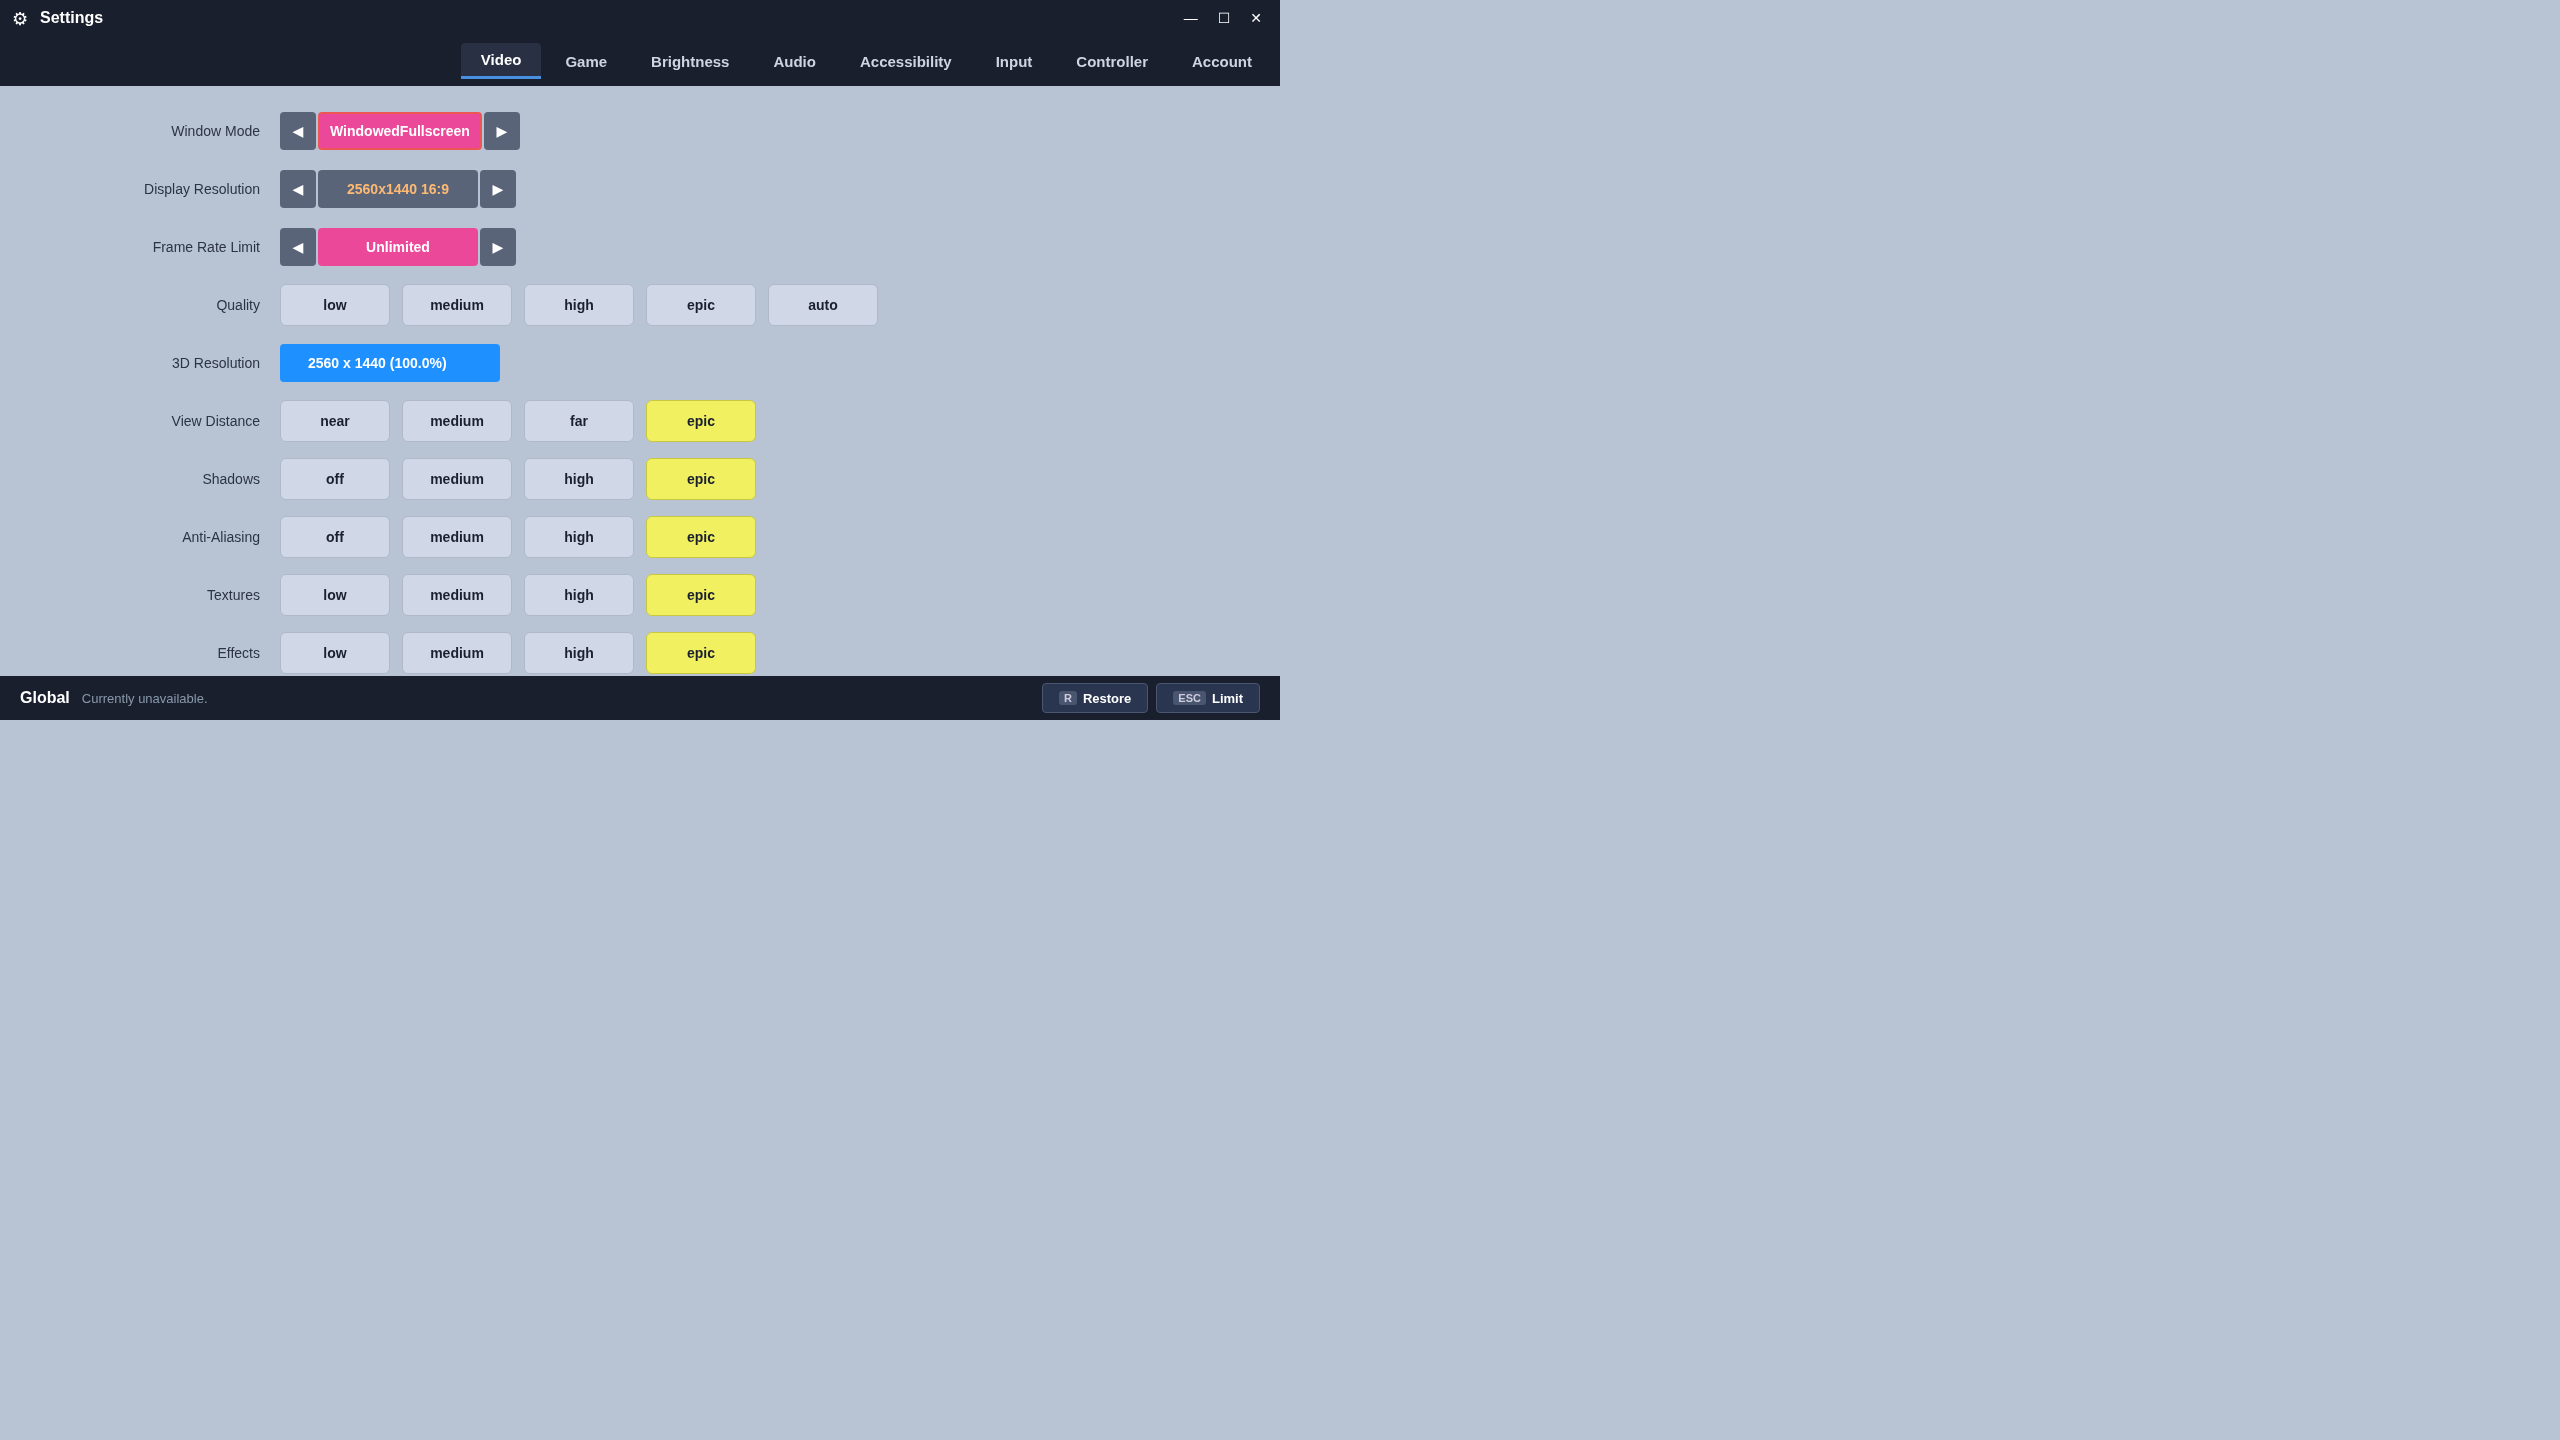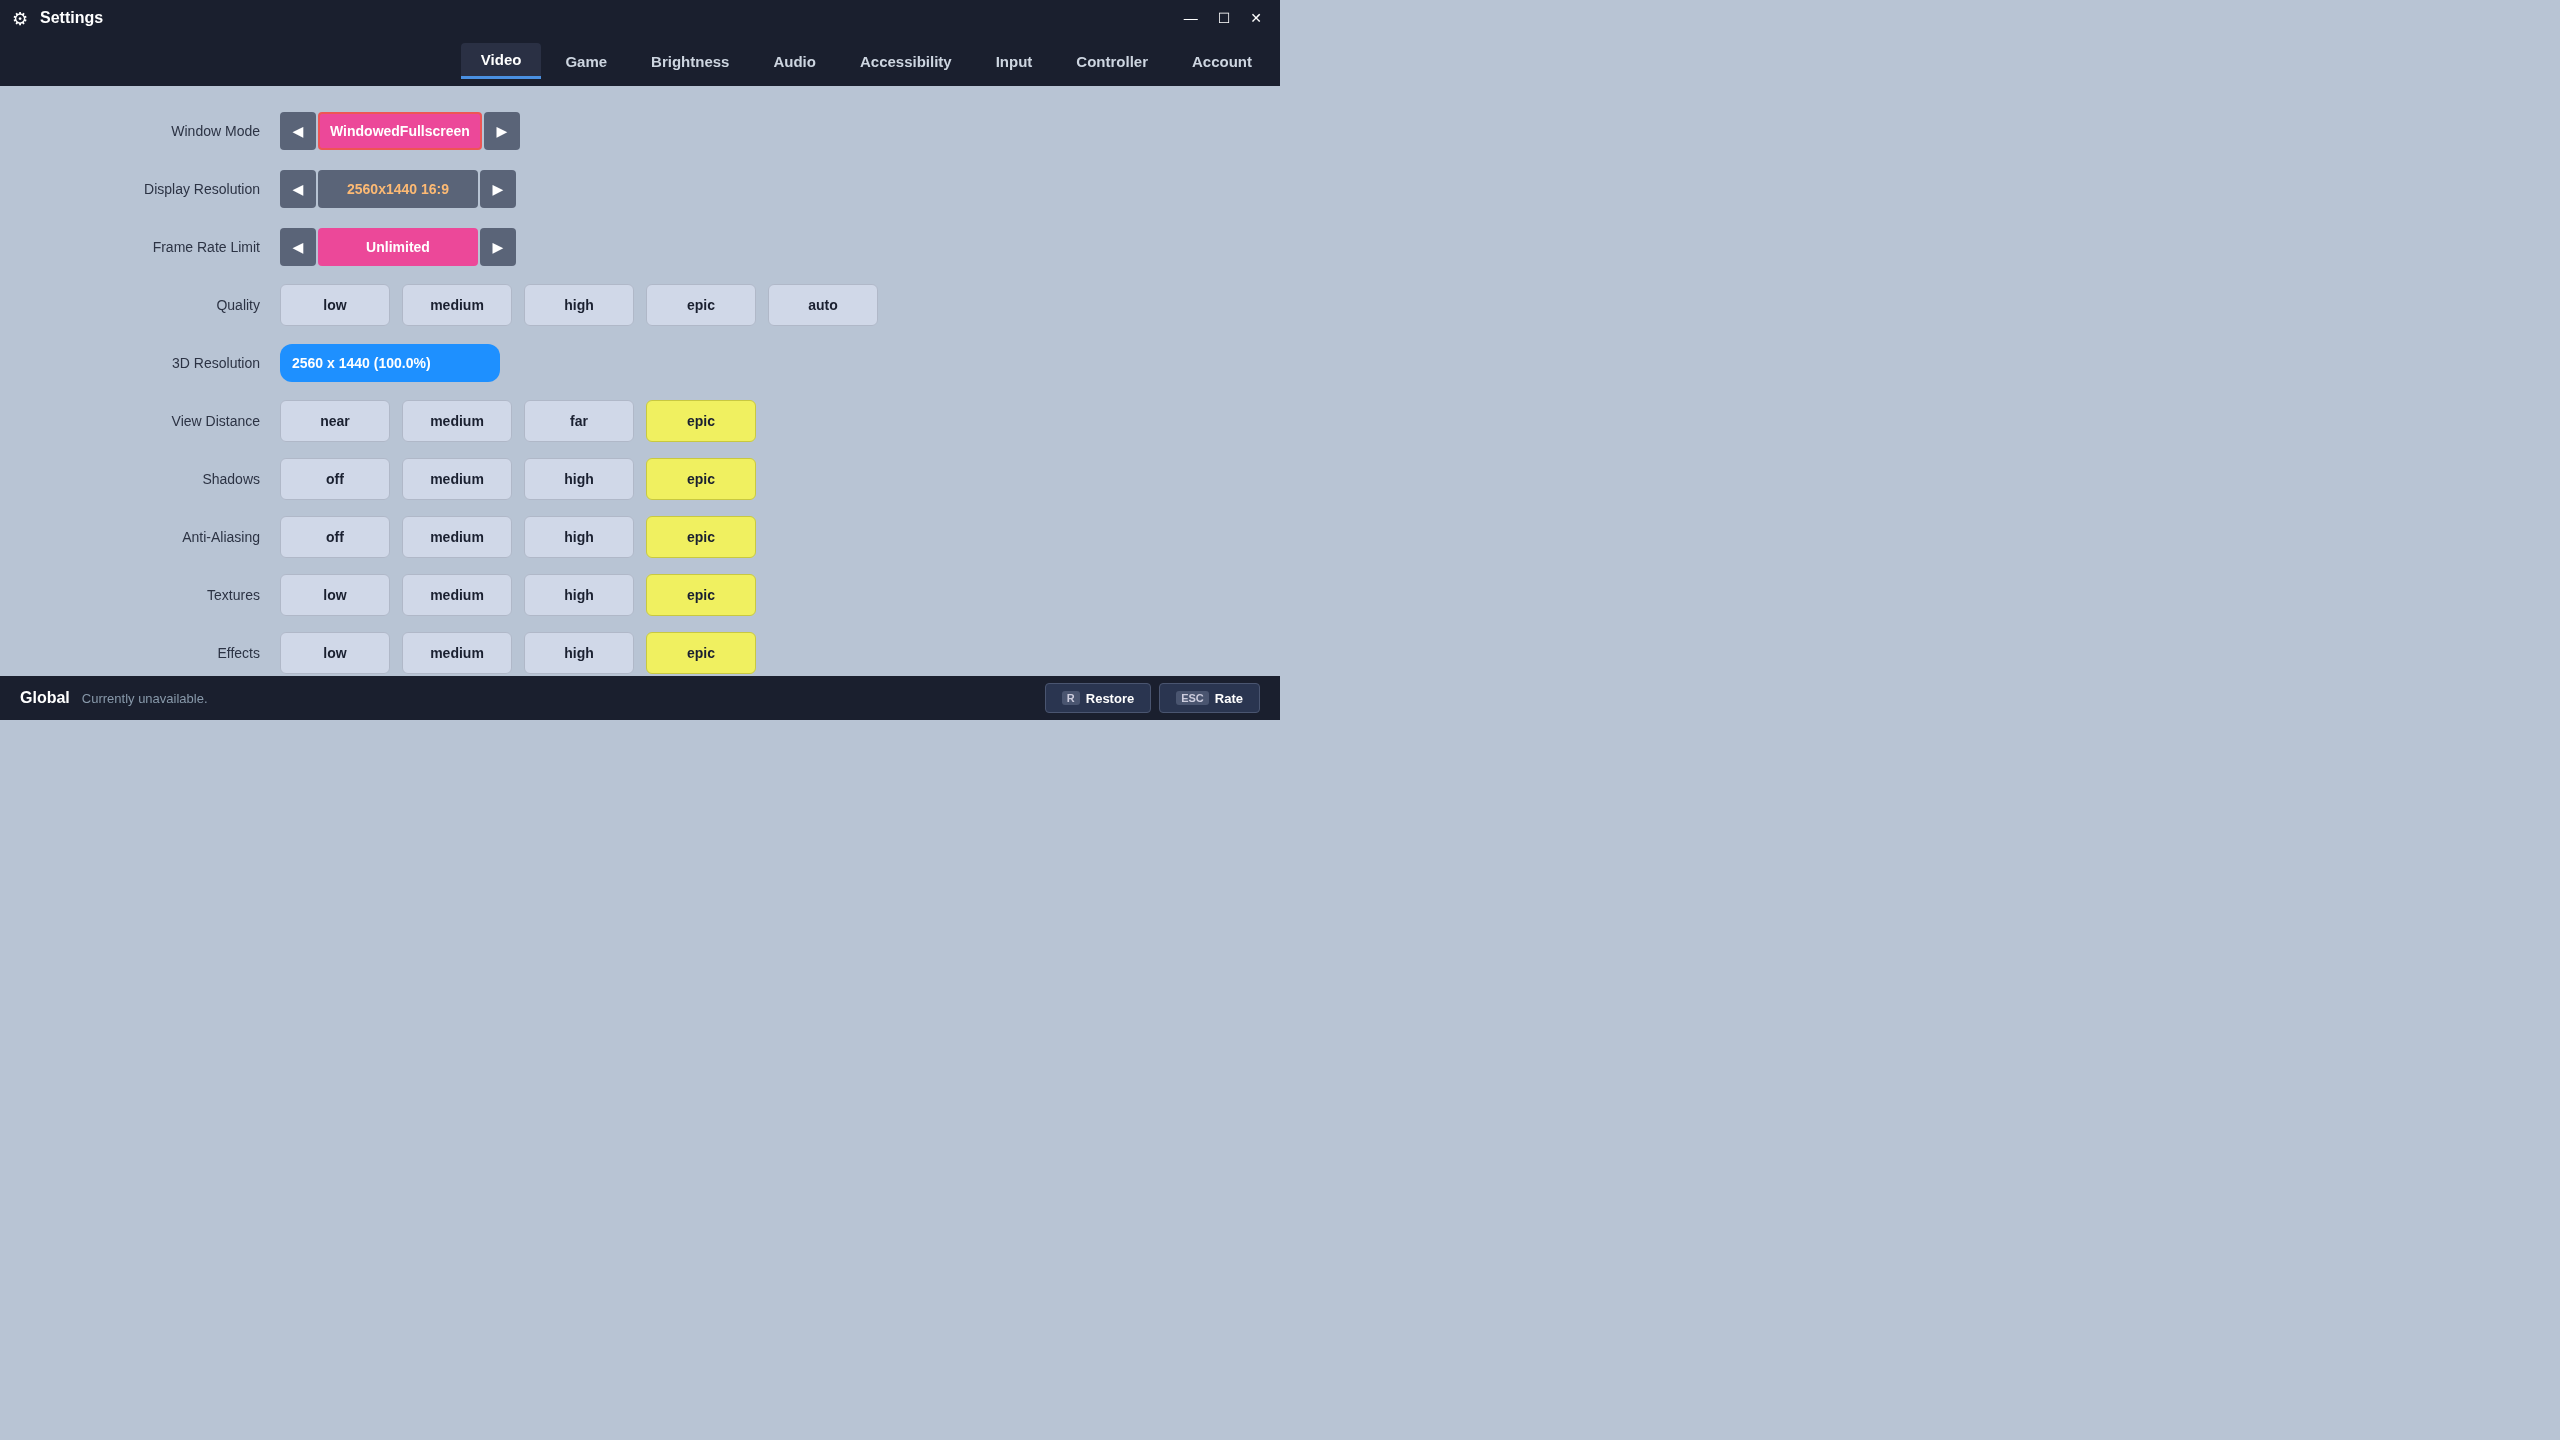--- a/index.html
+++ b/index.html
@@ -164,25 +164,25 @@
       background: #f0f060;
       border-color: #c8c840;
       color: #1a2030;
     }
 
     
     .resolution-display {
       min-width: 220px;
       height: 38px;
       background: #1e90ff;
-      border-radius: 12px;
+      border-radius: 4px;
       display: flex;
       align-items: center;
       justify-content: flex-start;
-      padding-left: 12px;
+      padding-left: 28px;
       color: #fff;
       font-size: 14px;
       font-weight: 700;
     }
 
     
     .bottom-bar {
       position: absolute;
       bottom: 0;
       left: 0;
@@ -363,16 +363,16 @@
     <span class="bottom-global">Global</span>
     <span class="bottom-status">Currently unavailable.</span>
   </div>
   <div class="bottom-right">
     <button class="bottom-btn">
       <span class="btn-key">R</span>
       <span>Restore</span>
     </button>
     <button class="bottom-btn">
       <span class="btn-key">ESC</span>
-      <span>Rate</span>
+      <span>Limit</span>
     </button>
   </div>
 </div>
 
 </body></html>

